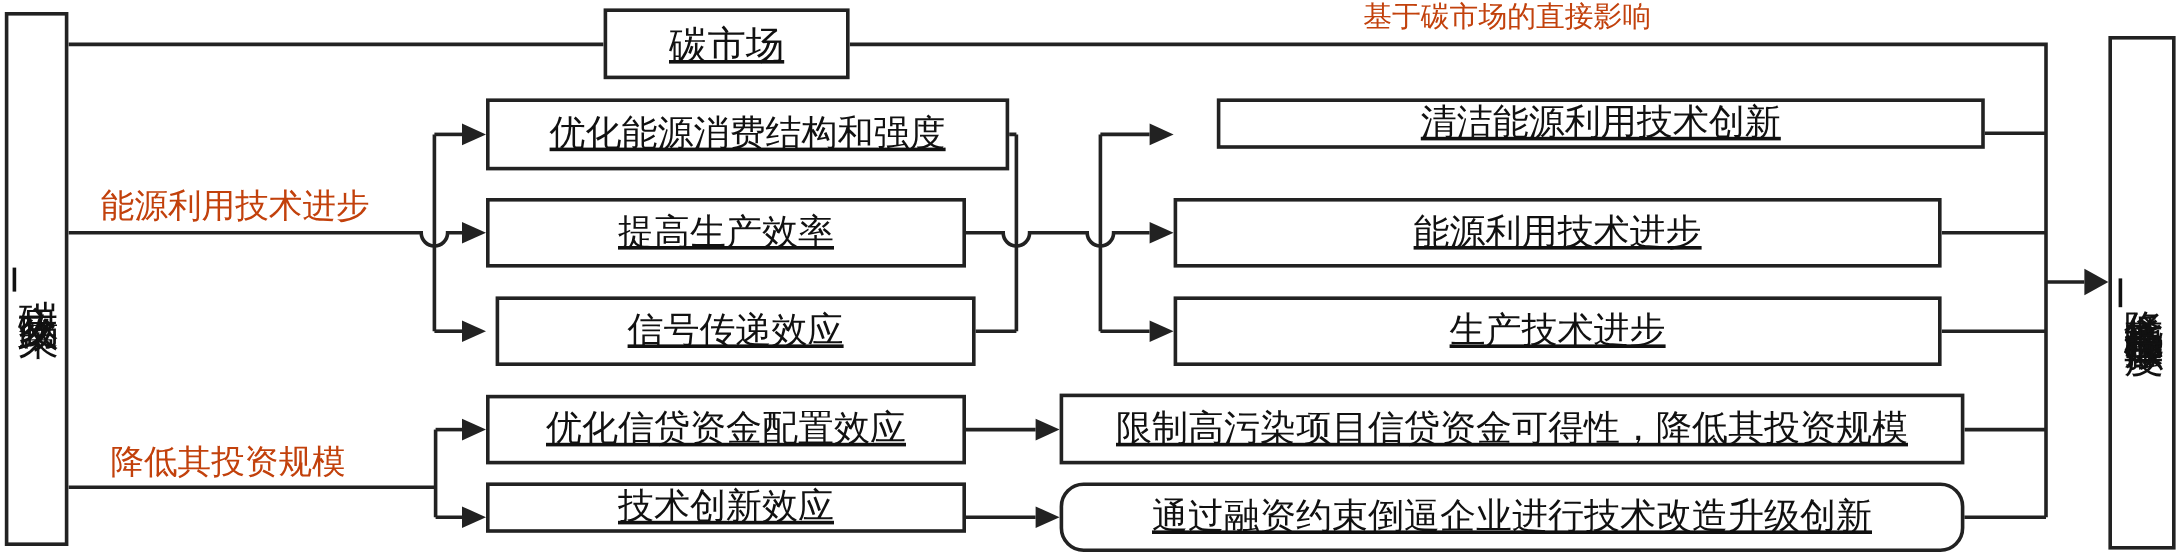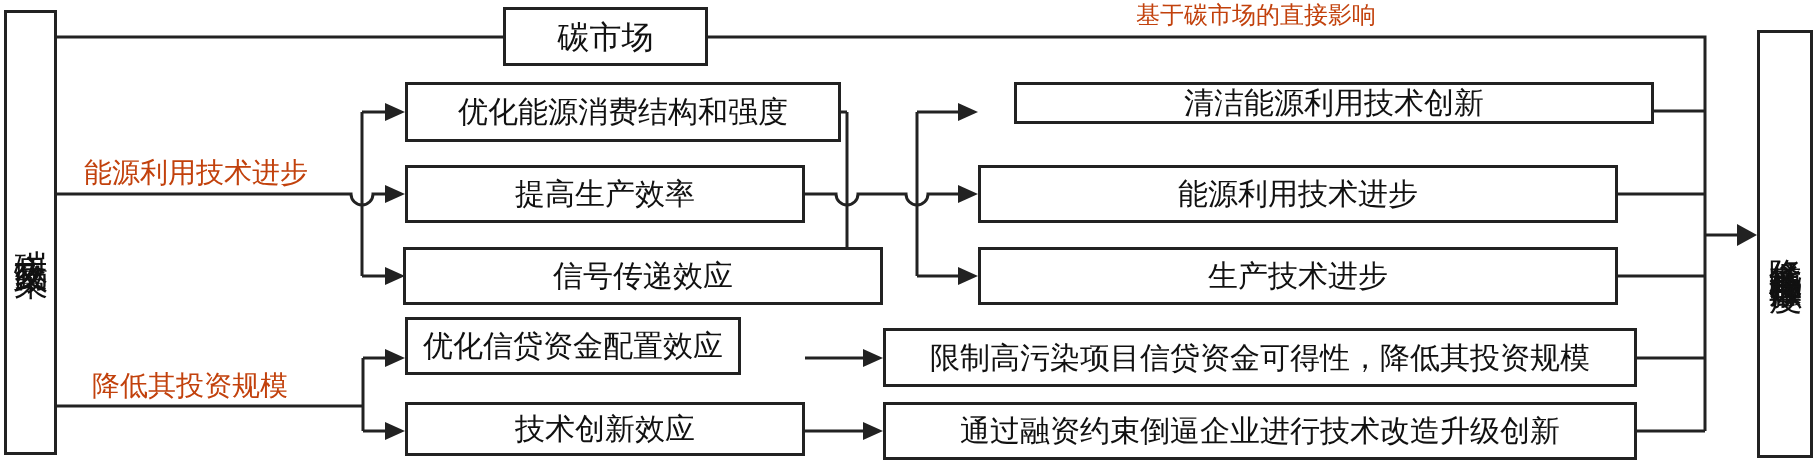--- a/index.html
+++ b/index.html
@@ -7,42 +7,42 @@
     position:relative;width:1816px;height:462px;background:#ffffff;
     font-family:"Liberation Serif","DejaVu Serif",serif;color:#111;
     overflow:hidden;
   }
   #wires{position:absolute;left:0;top:0;width:1816px;height:462px;}
   #wires path{stroke:#222;stroke-width:3;fill:none;}
   #wires polygon{fill:#222;stroke:none;}
   .node{
     position:absolute;box-sizing:border-box;border:3px solid #222;background:#fff;
     display:flex;align-items:center;justify-content:center;
-    font-size:30px;line-height:1;white-space:nowrap;
+    font-size:30px;line-height:1;white-space:nowrap;text-decoration:underline;
   }
   .vnode{
     writing-mode:vertical-rl;text-orientation:upright;
     letter-spacing:4px;font-size:34px;
   }
   .elabel{
     position:absolute;font-size:28px;line-height:1;white-space:nowrap;color:#c2410c;
   }
   
   .n-policy {left:4px;   top:10px;  width:53px;  height:445px;}
   .n-market {left:503px; top:7px;   width:205px; height:59px; font-size:32px;}
   .n-te0    {left:405px; top:82px;  width:436px; height:60px;}
   .n-te1    {left:405px; top:165px; width:400px; height:58px;}
-  .n-te2    {left:403px; top:247px; width:480px; height:58px;}
+  .n-te2    {left:413px; top:247px; width:400px; height:58px;}
   .n-to0    {left:978px; top:82px;  width:640px; height:42px;margin-left:36px;}
   .n-to1    {left:978px; top:165px; width:640px; height:58px;text-align:center;}
   .n-to2    {left:978px; top:247px; width:640px; height:58px;}
-  .n-ce0    {left:405px; top:317px; width:336px; height:58px;}
-  .n-ce1    {left:405px; top:402px; width:400px; height:54px;}
+  .n-ce0    {left:405px; top:329px; width:400px; height:58px;}
+  .n-ce1    {left:405px; top:402px; width:400px; height:42px;}
   .n-co0    {left:883px; top:328px; width:754px; height:59px;}
-  .n-co1    {left:883px; top:402px; width:754px; height:58px;}
+  .n-co1    {left:883px; top:402px; width:754px; height:58px;border-radius:20px;}
   .n-target {left:1757px;top:30px;  width:56px;  height:428px; font-size:33px; letter-spacing:2px;}
   .l-direct {left:1136px;top:3px;  font-size:24px;}
   .l-tech   {left:84px;  top:159px;}
   .l-credit {left:92px;  top:372px;}
 </style>
 </head>
 <body>
 
 <div id="stage">
 

